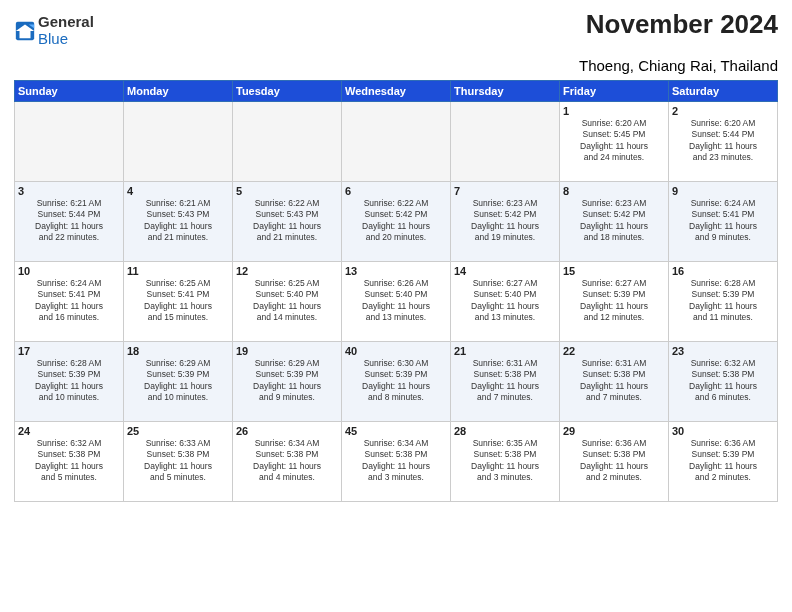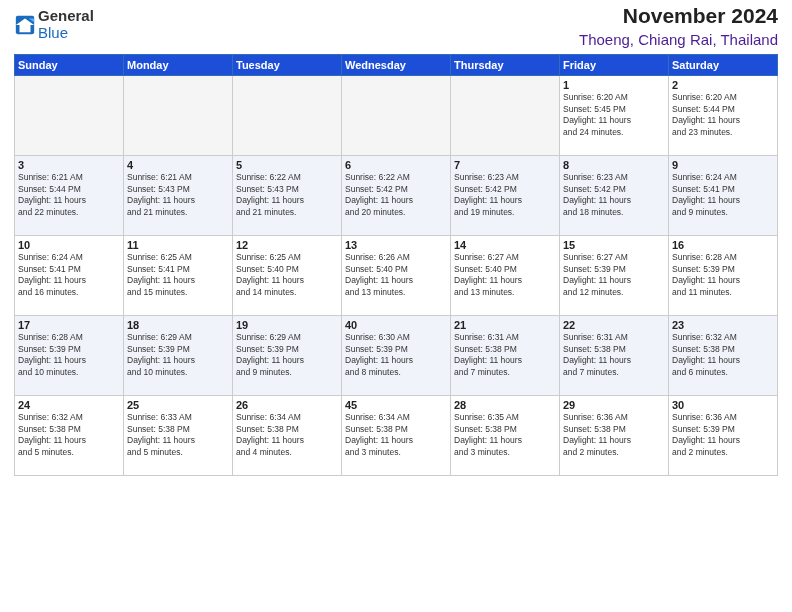--- a/index.html
+++ b/index.html
@@ -6,21 +6,21 @@
     body {
       font-family: Arial, sans-serif;
       background: #fff;
       width: 792px;
       height: 612px;
       overflow: hidden;
     }
     .container {
       width: 792px;
       height: 532px;
-      padding: 4px 14px;
+      padding: 10px 14px;
     }
     .header {
       display: flex;
       align-items: flex-start;
       justify-content: space-between;
       margin-bottom: 6px;
     }
     .logo {
       display: flex;
       align-items: center;
@@ -43,29 +43,29 @@
     }
     .logo-icon {
       width: 22px;
       height: 22px;
       margin-right: 2px;
     }
     .title-block {
       text-align: right;
     }
     .month-title {
-      font-size: 21px;
+      font-size: 26px;
       font-weight: bold;
       color: #222;
       line-height: 1.1;
     }
     .location-title {
       font-size: 15px;
-      color: #4c1d95;
-      margin-top: 4px;
+      color: #000000;
+      margin-top: 18px;
     }
     .calendar {
       width: 100%;
       border-collapse: collapse;
       table-layout: fixed;
     }
     .calendar th {
       background: #1d4ed8;
       color: #fff;
       font-size: 11px;
@@ -89,20 +89,21 @@
     .day-num {
       font-size: 11px;
       font-weight: bold;
       color: #222;
       margin-bottom: 1px;
     }
     .day-detail {
       font-size: 8.5px;
       color: #333;
       line-height: 1.35;
+      text-align: center;
     }
     .row-alt td {
       background: #f0f4fa;
     }
   </style>
 </head>
 <body>
 
 <div class="container">
   <div class="header">

